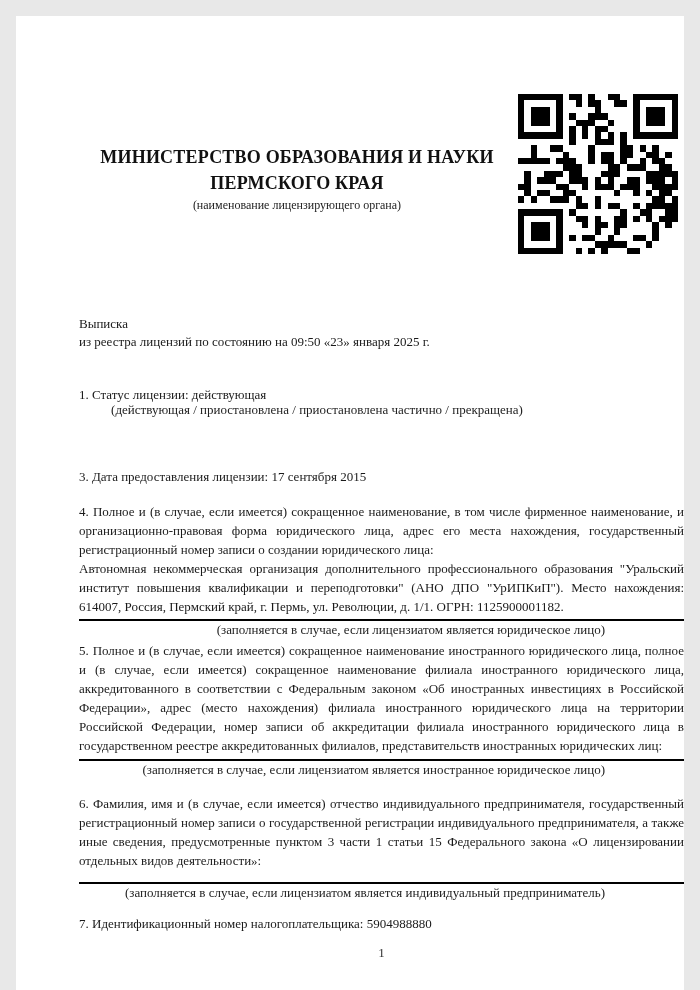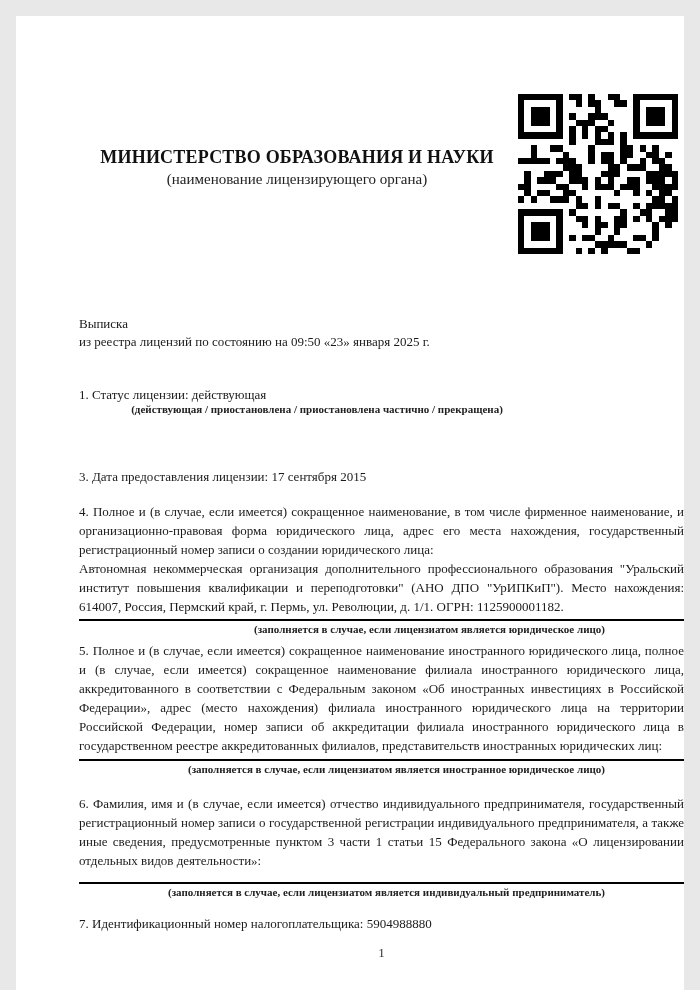--- a/index.html
+++ b/index.html
@@ -8,42 +8,43 @@
     width:668px;height:990px;
     margin:16px auto;
     background:#ffffff;
     font-family:"Liberation Serif","DejaVu Serif",serif;
     color:#1a1a1a;
     overflow:hidden;
   }
   .abs{position:absolute;}
   .header-text{left:63px;top:128px;width:436px;text-align:center;}
   .ministry{font-weight:bold;font-size:18px;line-height:26px;letter-spacing:.2px;color:#111;}
-  .caption{font-size:15px;line-height:12px;margin-top:3px;color:#222;}
+  .caption{font-size:12px;line-height:12px;margin-top:3px;color:#222;}
   .qr-box{left:502px;top:78px;width:160px;height:160px;}
   .doc-title{left:63px;top:299px;width:605px;font-size:13px;line-height:18px;}
   .item{left:63px;width:605px;font-size:13px;line-height:19px;}
   .just{text-align:justify;}
-  .note{font-size:11px;line-height:13px;color:#222;text-align:center;font-weight:bold;}
+  .note{font-size:13px;line-height:13px;color:#222;text-align:center;}
   .note-wrap-status{width:476px;}
   .note-wrap{width:526px;}
   .rule{border:0;border-top:2px solid #000;margin:0;height:0;}
   .rule-m3{margin-top:3px;}
   .rule-m4{margin-top:4px;}
   .rule-m12{margin-top:12px;}
   .note-m2{margin-top:2px;text-align:right;}
   .pagenum{left:63px;top:929px;width:605px;text-align:center;font-size:13px;line-height:16px;color:#333;}
 </style>
 </head>
 <body>
 
 <div class="page">
 
   <div class="abs header-text">
     <div class="ministry">МИНИСТЕРСТВО ОБРАЗОВАНИЯ И НАУКИ</div>
+    <div class="ministry">ПЕРМСКОГО КРАЯ</div>
     <div class="caption">(наименование лицензирующего органа)</div>
   </div>
 
   <div class="abs qr-box">
     <svg id="qr-svg" width="160" height="160" viewBox="0 0 160 160" shape-rendering="crispEdges">
         <rect x="0" y="0" width="160" height="160" fill="#ffffff"></rect>
         <rect x="0.00" y="0.00" width="6.40" height="6.40" fill="#000000"></rect>
         <rect x="6.40" y="0.00" width="6.40" height="6.40" fill="#000000"></rect>
         <rect x="12.80" y="0.00" width="6.40" height="6.40" fill="#000000"></rect>
         <rect x="19.20" y="0.00" width="6.40" height="6.40" fill="#000000"></rect>

